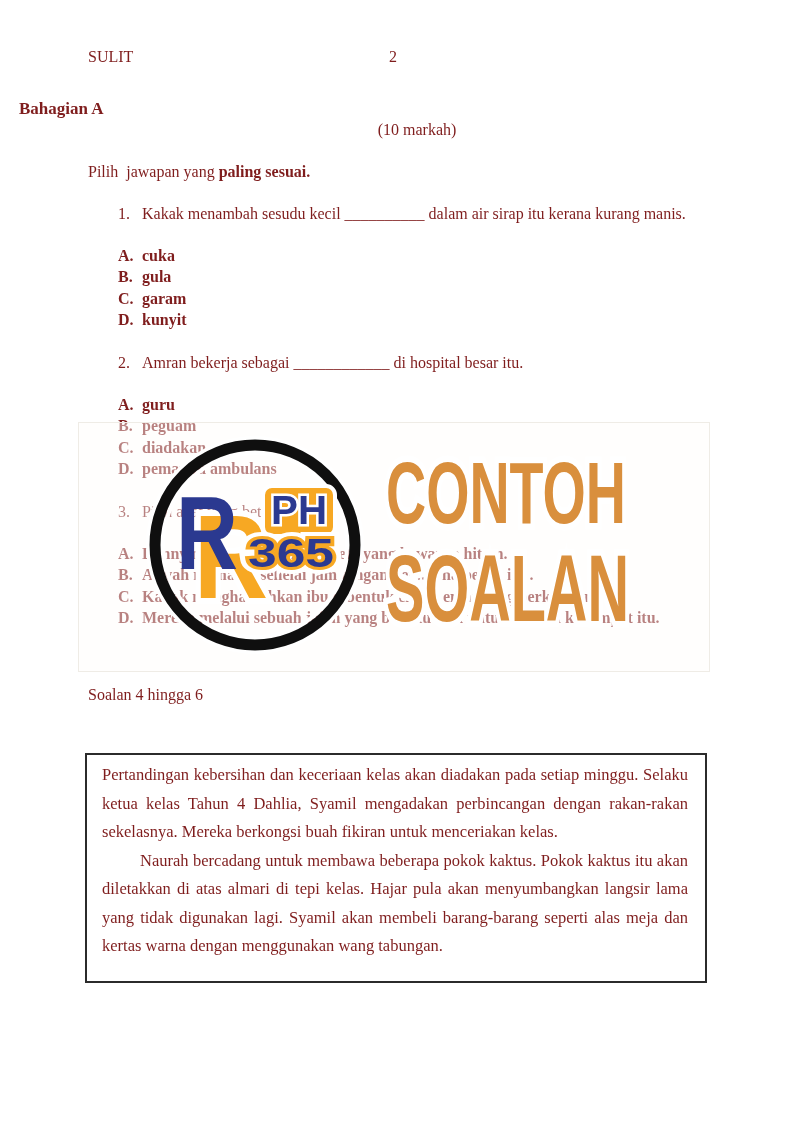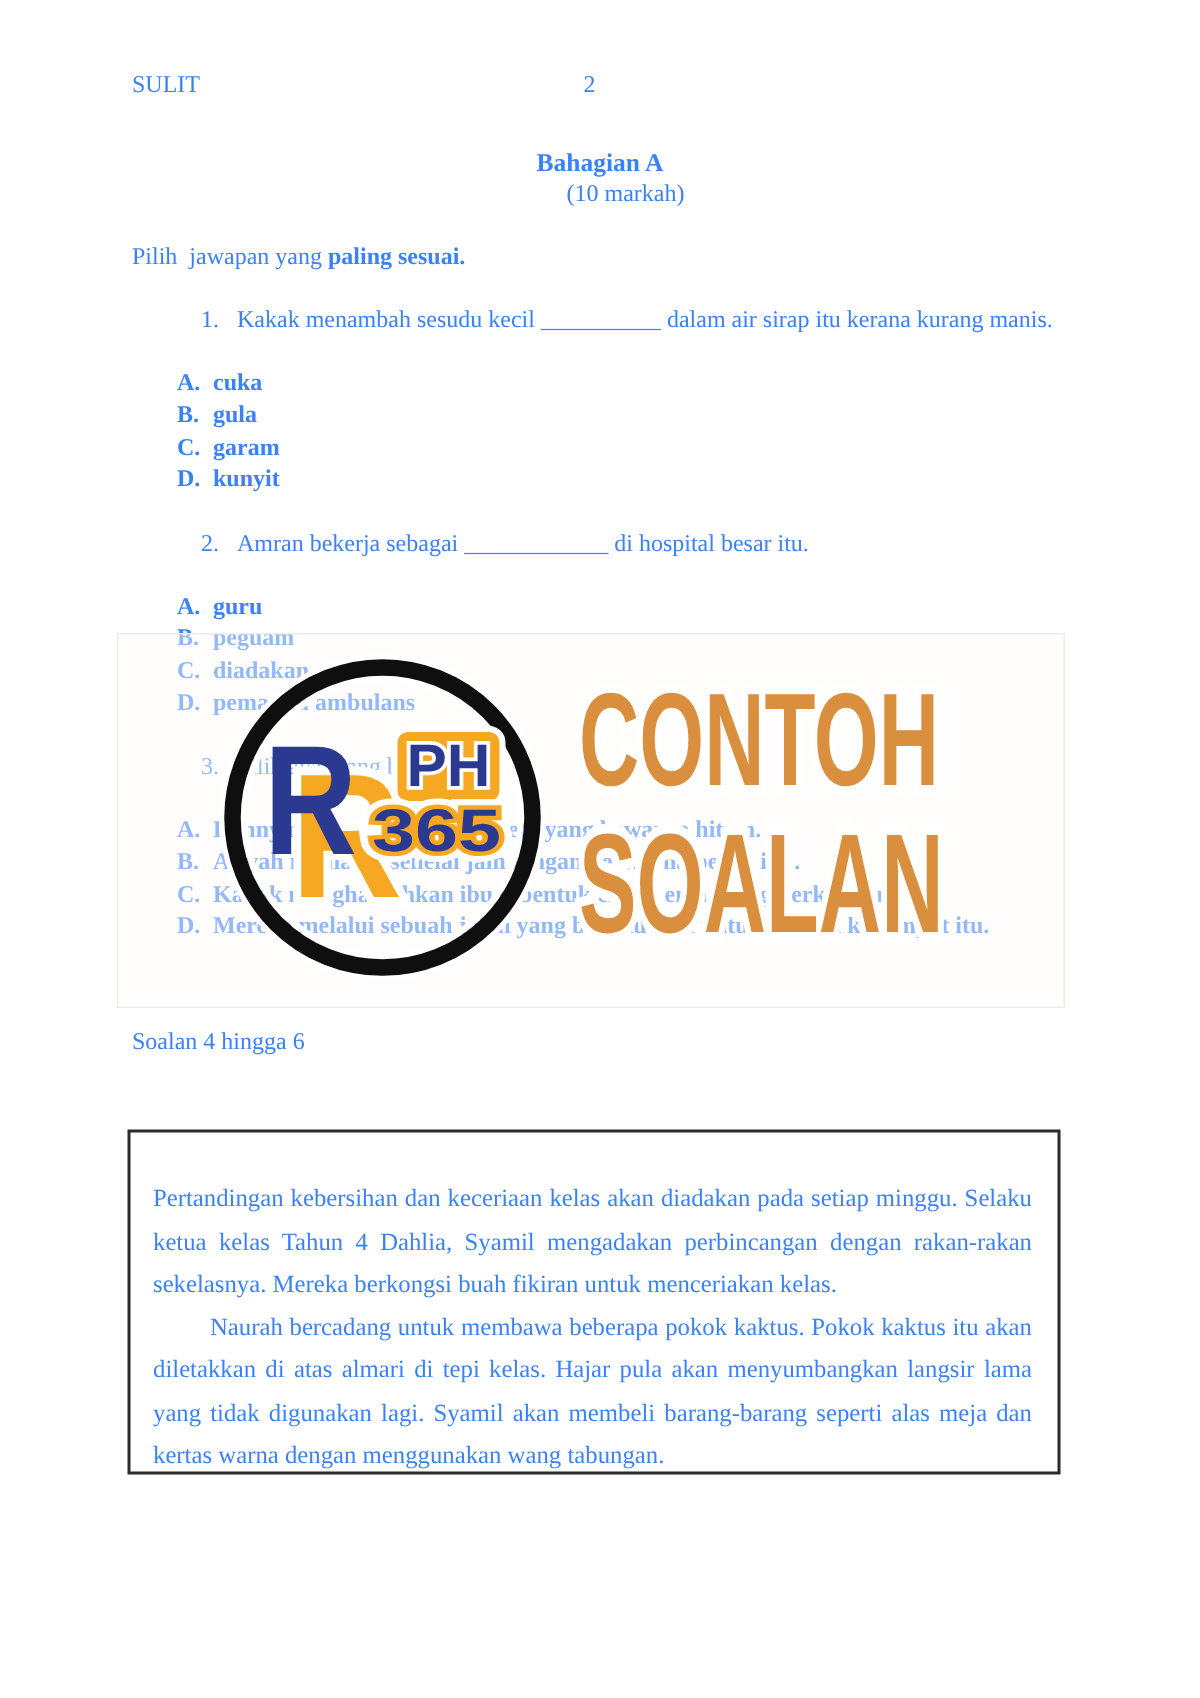--- a/index.html
+++ b/index.html
@@ -1,39 +1,39 @@
 <!DOCTYPE html>
 <html style="--orange: #D98F3D; --logo-orange: #F7A823; --navy: #2B3990; --ring: #0F0F0F;"><head>
 <meta charset="utf-8">
 <style>
   html,body { margin:0; padding:0; background:#ffffff; }
   .page {
     position:relative; width:800px; height:1132px; background:#fff;
-    font-family:"Liberation Serif", serif; font-size:16px; color:#3b82f6;
+    font-family:"Liberation Serif", serif; font-size:16px; color:#7f1d1d;
     overflow:hidden;
   }
   .hdr { position:absolute; left:88px; right:88px; top:48px; height:20px; font-size:16px; }
   .hdr .pageno { position:absolute; left:0; right:14px; top:0; text-align:center; }
-  .title { position:absolute; left:0; right:0; top:99px; text-align:center; font-weight:bold; font-size:17px; }
+  .title { position:absolute; left:0; right:0; top:99px; font-weight:bold; font-size:17px;padding-left:19px; }
   .marks { position:absolute; left:4px; right:0; top:121px; text-align:center;margin-left:30px; }
   .instr { position:absolute; left:88px; top:163px; white-space:pre; }
   .instr b { font-weight:bold; }
 
-  .q { position:absolute; left:118px; white-space:nowrap;margin-left:16px; }
+  .q { position:absolute; left:118px; white-space:nowrap; }
   .q .qn, .opt .ol { display:inline-block; width:24px; }
   .q1 { top:205px; } .q2 { top:354px; } .q3 { top:503px; }
   .opts { position:absolute; left:118px;font-weight:bold; }
   .opts .opt { height:21.4px; white-space:nowrap; }
   .opts1 { top:247px; } .opts2 { top:396px; } .opts3 { top:545px; }
 
   .intro { position:absolute; left:88px; top:684px; line-height:22.5px; }
 
   .pbox {
     position:absolute; left:85px; top:753px; width:622px; height:230px;
-    border:2px solid #2b2b2b; box-sizing:border-box; padding:30px 17px 0 15px;
+    border:2px solid #2b2b2b; box-sizing:border-box; padding:6px 17px 0 15px;
   }
   .pbox p { margin:0; text-align:justify; line-height:28.5px; font-size:16.5px; }
   .pbox p.ind { text-indent:38px; }
 
   .wm { position:absolute; left:0; top:0; width:800px; height:1132px; pointer-events:none; }
   .wm svg text { font-family:"Liberation Sans", sans-serif; font-weight:bold; }
 </style>
 </head>
 <body>
 

